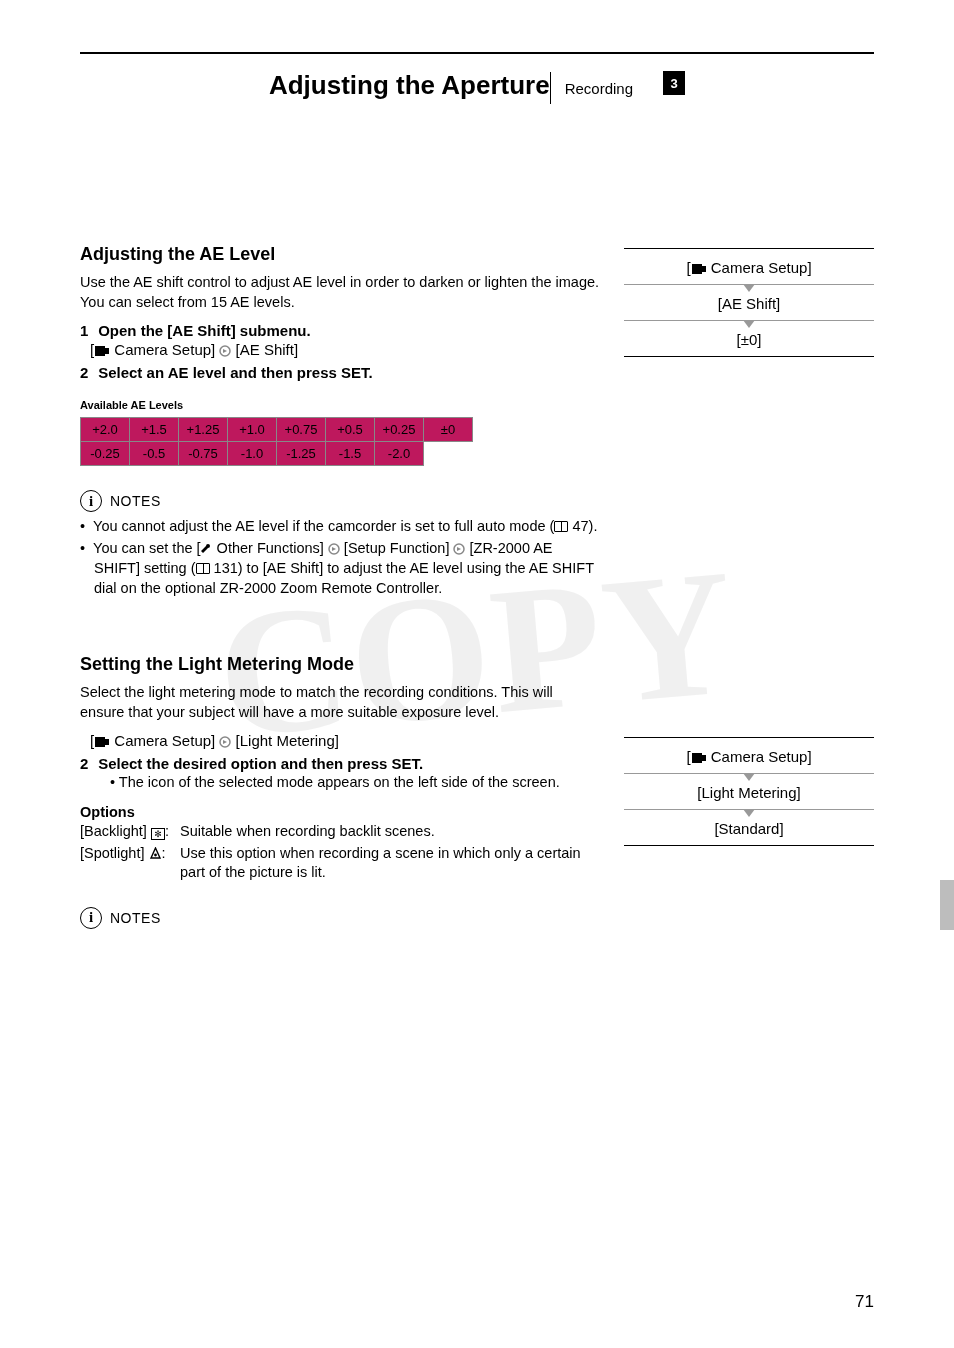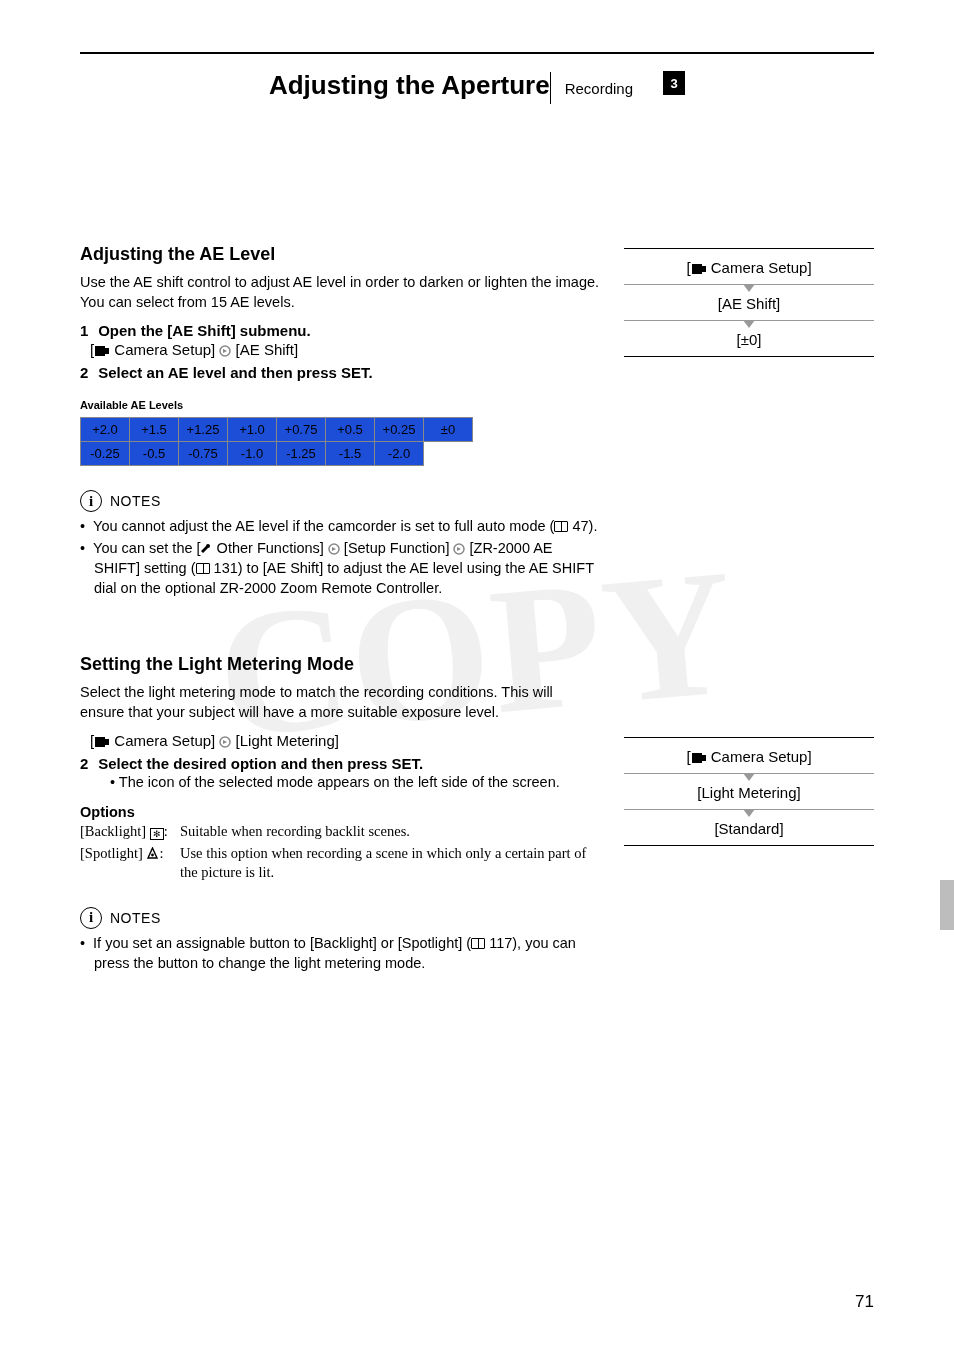--- a/index.html
+++ b/index.html
@@ -56,21 +56,21 @@
     h2.section { font-size: 18px; font-weight: bold; margin-bottom: 8px; }
     p.body { font-size: 14.5px; line-height: 1.35; margin-bottom: 10px; }
     .step { font-size: 15px; font-weight: bold; margin-top: 6px; }
     .step .num { display:inline-block; width:14px;}
     .subline { font-size: 15px; margin-left: 10px; margin-top:2px;}
     .bullet-sub { font-size:14.5px; margin-left:30px; margin-top:2px;}
     .available { font-size: 11px; font-weight: bold; margin-top: 18px; margin-bottom:6px;}
     table.levels { border-collapse: collapse; }
     table.levels td {
       border: 1px solid #888;
-      background: #1d4ed8;
+      background: #be185d;
       font-size: 13px;
       text-align: center;
       padding: 4px 0;
       width: 49px;
     }
     .notes-head { display: flex; align-items: center; gap: 8px; margin-top: 24px; margin-bottom:4px;}
     .info-icon {
       width: 22px; height: 22px; border: 1.5px solid #000; border-radius: 50%;
       display: inline-flex; align-items: center; justify-content: center;
       font-family: Georgia, serif; font-size: 15px; font-weight: bold;
@@ -99,21 +99,21 @@
       content: "";
       position: absolute;
       left: 50%; top: 0;
       transform: translateX(-50%);
       width: 0; height: 0;
       border-left: 6px solid transparent;
       border-right: 6px solid transparent;
       border-top: 8px solid #999;
     }
     .options-title { font-size:14.5px; font-weight:bold; margin-top:14px;}
-    .opt-row { display:flex; font-size:14.5px; line-height:1.35; margin-top:2px;font-family:Liberation Serif, serif;}
+    .opt-row { display:flex; font-size:14.5px; line-height:1.35; margin-top:2px;}
     .opt-label { width: 100px; flex-shrink:0;}
     .opt-desc { }
     .small-icon { display:inline-block; width:14px; height:12px; border:1px solid #000; vertical-align:-1px; font-size:9px; text-align:center; line-height:10px;}
     .pagenum { position: absolute; bottom: 36px; right: 80px; font-size: 17px;}
     .side-tab { position:absolute; right:0; top:880px; width:14px; height:50px; background:#bdbdbd;}
     svg.inline { vertical-align:-2px;}
   </style>
 </head>
 <body>
 
@@ -220,21 +220,20 @@
             <circle cx="6.5" cy="8" r="1.4" fill="#000"></circle>
           </svg>:</div>
       <div class="opt-desc">Use this option when recording a scene in which only a certain part of the picture is lit.</div>
     </div>
 
     <div class="notes-head">
       <span class="info-icon">i</span>
       <span class="notes-label">NOTES</span>
     </div>
     <ul class="notes">
-      <li><span>If you set an assignable button to [Backlight] or [Spotlight] (</span><span class="bookref"></span> <span>117), you can press the button to change the light metering mode.</span></li>
     </ul>
   </div>
 
   <div class="rightcol">
     <div class="pathbox">
       <div class="row">[<svg class="inline" width="16" height="12">
             <rect x="1" y="1" width="10" height="10" fill="#000"></rect>
             <rect x="11" y="3" width="4" height="6" fill="#000"></rect>
           </svg> <span>Camera Setup]</span></div>
       <div class="sep"></div>

